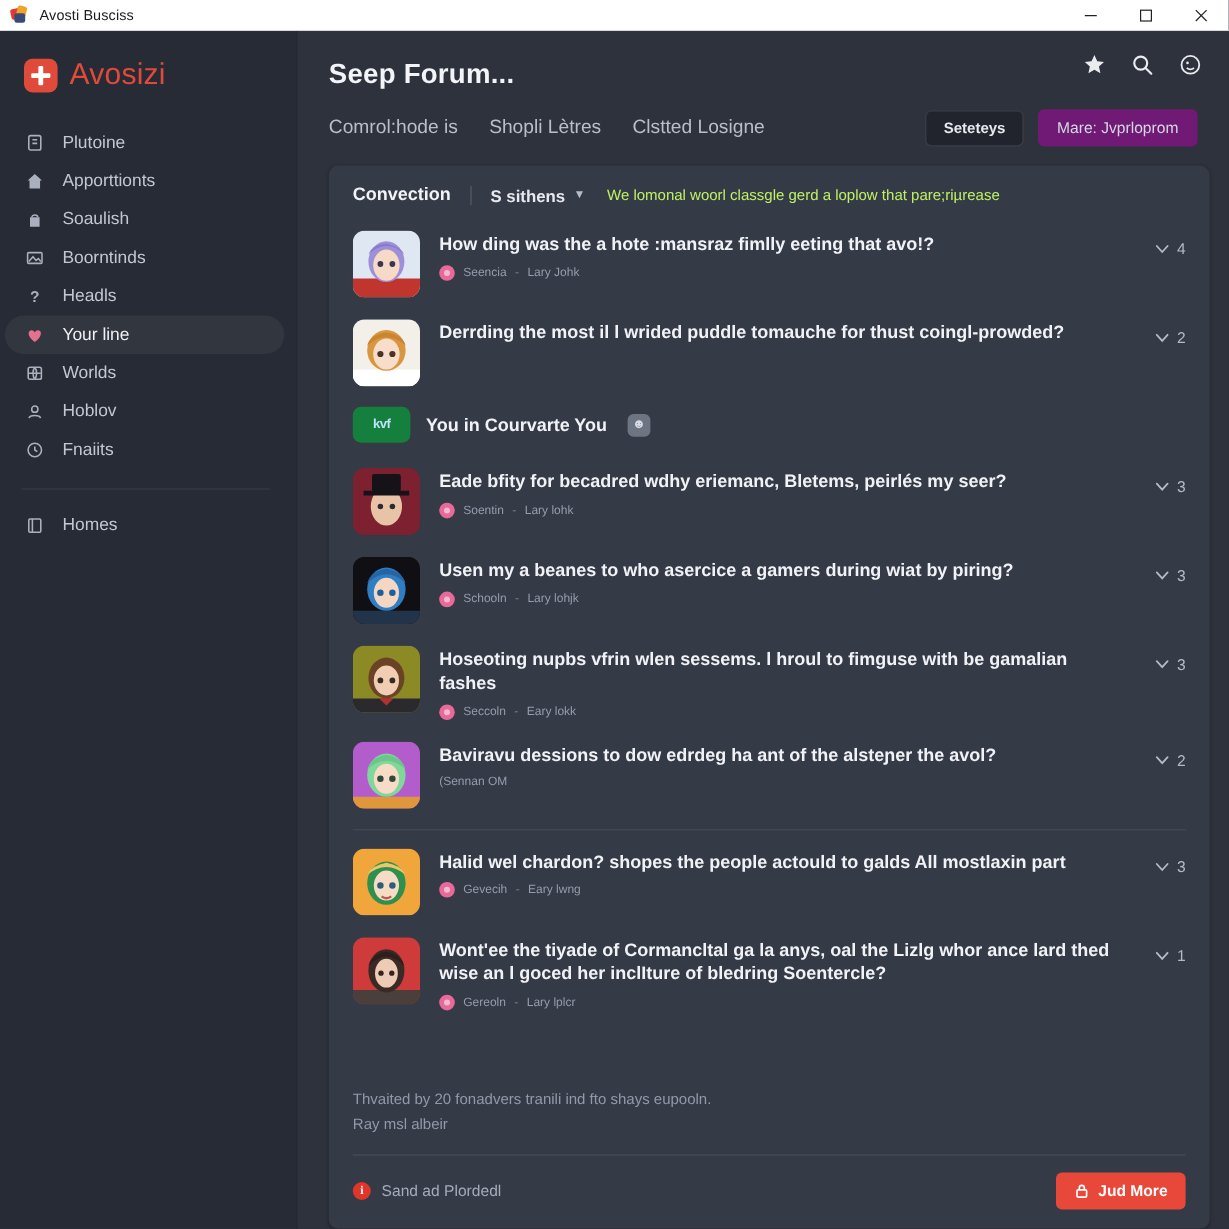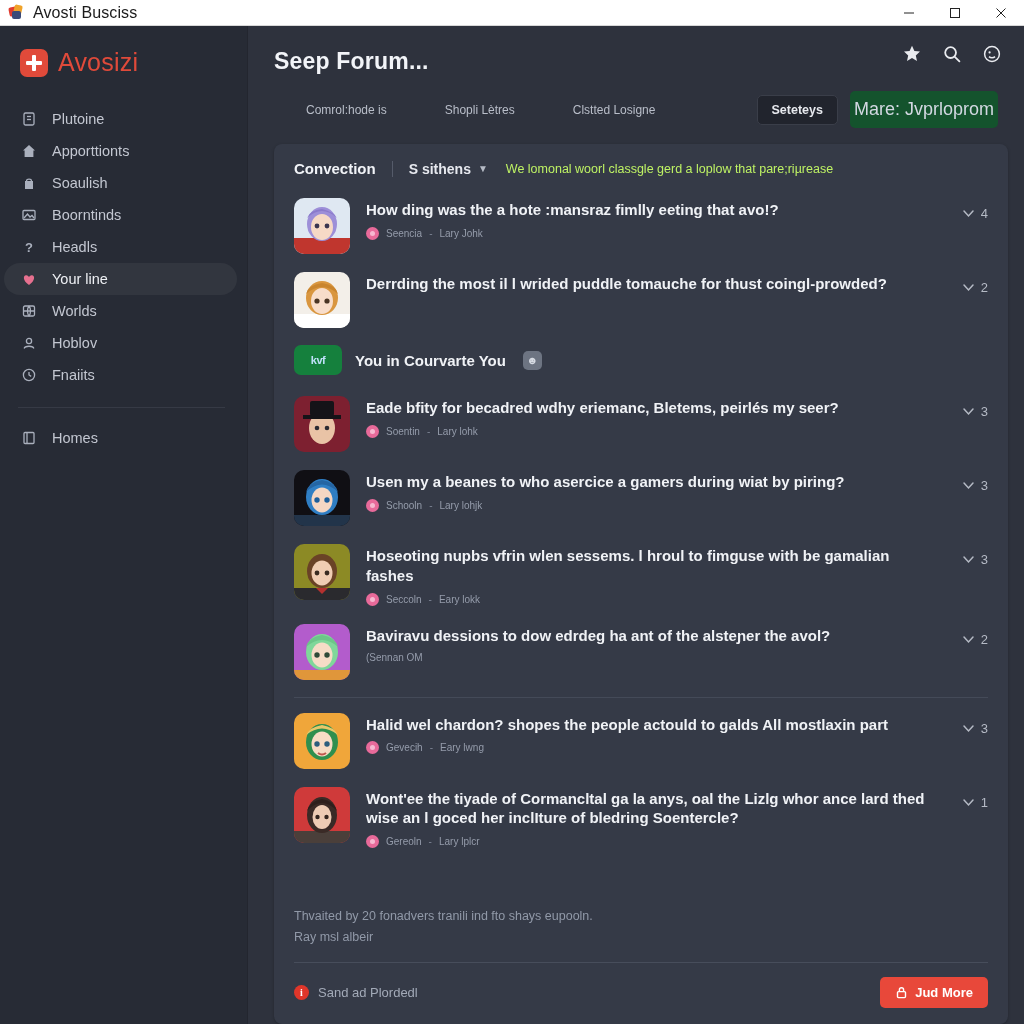--- a/index.html
+++ b/index.html
@@ -20,21 +20,21 @@
     width: 16px; height: 16px; margin-left: 9px; margin-right: 8px;
     position: relative; flex: none;
   }
   .tb-appicon i {
     position: absolute; border-radius: 2px; display: block;
   }
   .tb-appicon i:nth-child(1){ left:0; top:2px; width:9px; height:9px; background:#e03b2f; transform:rotate(-12deg); }
   .tb-appicon i:nth-child(2){ left:5px; top:0; width:8px; height:9px; background:#f0a32a; transform:rotate(14deg); }
   .tb-appicon i:nth-child(3){ left:3px; top:6px; width:9px; height:8px; background:#3a4a78; }
   .tb-title {
-    font-size: 16px; color: #1b1b1b; letter-spacing: .1px;
+    font-size: 12px; color: #1b1b1b; letter-spacing: .1px;
   }
   .tb-spacer { flex: 1; }
   .tb-btn {
     width: 46px; height: 26px; display: flex; align-items: center; justify-content: center;
     color: #222; font-size: 12px; line-height: 1;
   }
   .tb-btn svg { display: block; }
 
   
   .app {
@@ -93,29 +93,29 @@
     background: #2e323d; min-width: 0;
   }
   .page-head { padding: 22px 26px 0 26px; }
   .page-title {
     color: #f2f4f8; font-size: 23px; font-weight: bold; letter-spacing: .2px;
   }
   .head-row2 {
     display: flex; align-items: center; margin-top: 16px;
   }
   .tabs { display: flex; gap: 26px; }
-  .tab { color: #b9bec9; font-size: 12px; cursor: default; margin-left: 32px; }
+  .tab { color: #b9bec9; font-size: 16px; cursor: default; }
   .head-actions { margin-left: auto; display: flex; align-items: center; gap: 12px; }
   .btn-dark {
     background: #21242d; color: #e7e9ee; font-size: 12.5px; font-weight: bold;
     border: 1px solid #3a3e49; border-radius: 5px; padding: 7px 14px;
   }
   .btn-grey {
-    background: #14532d; color: #d3d8e2; font-size: 18px;
-    border: none; border-radius: 5px; padding: 8px 4px;
+    background: #701a75; color: #d3d8e2; font-size: 13px;
+    border: none; border-radius: 5px; padding: 8px 16px;
   }
   .head-icons {
     position: absolute; right: 22px; top: 44px;
     display: flex; align-items: center; gap: 20px;
   }
   .head-icon { color: #e9ebef; display: flex; }
   .head-icon svg { display: block; }
 
   
   .card-wrap { padding: 16px 16px 0 26px; flex: 1; min-height: 0; }

